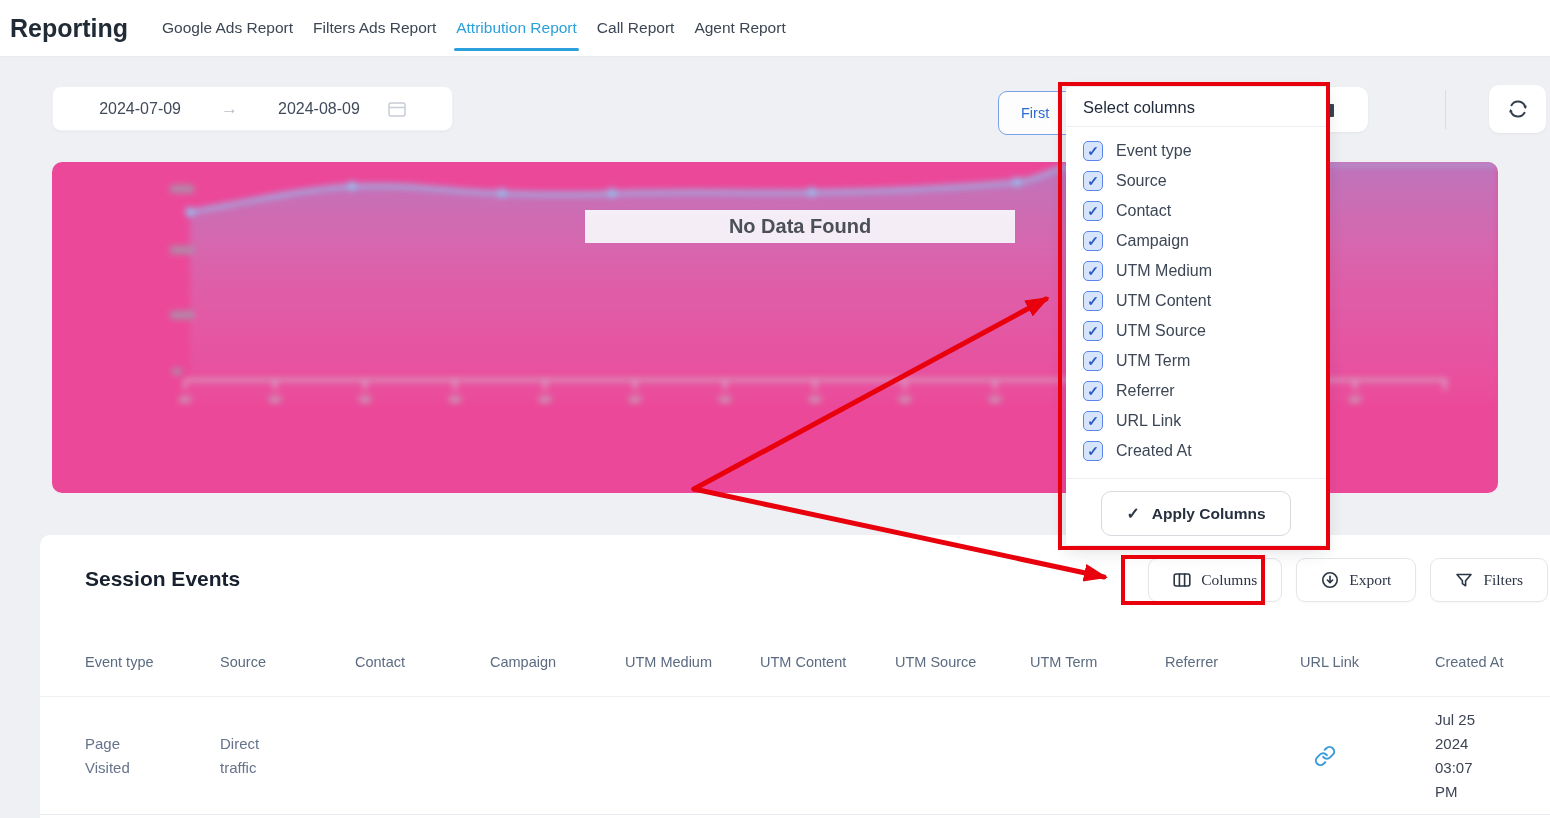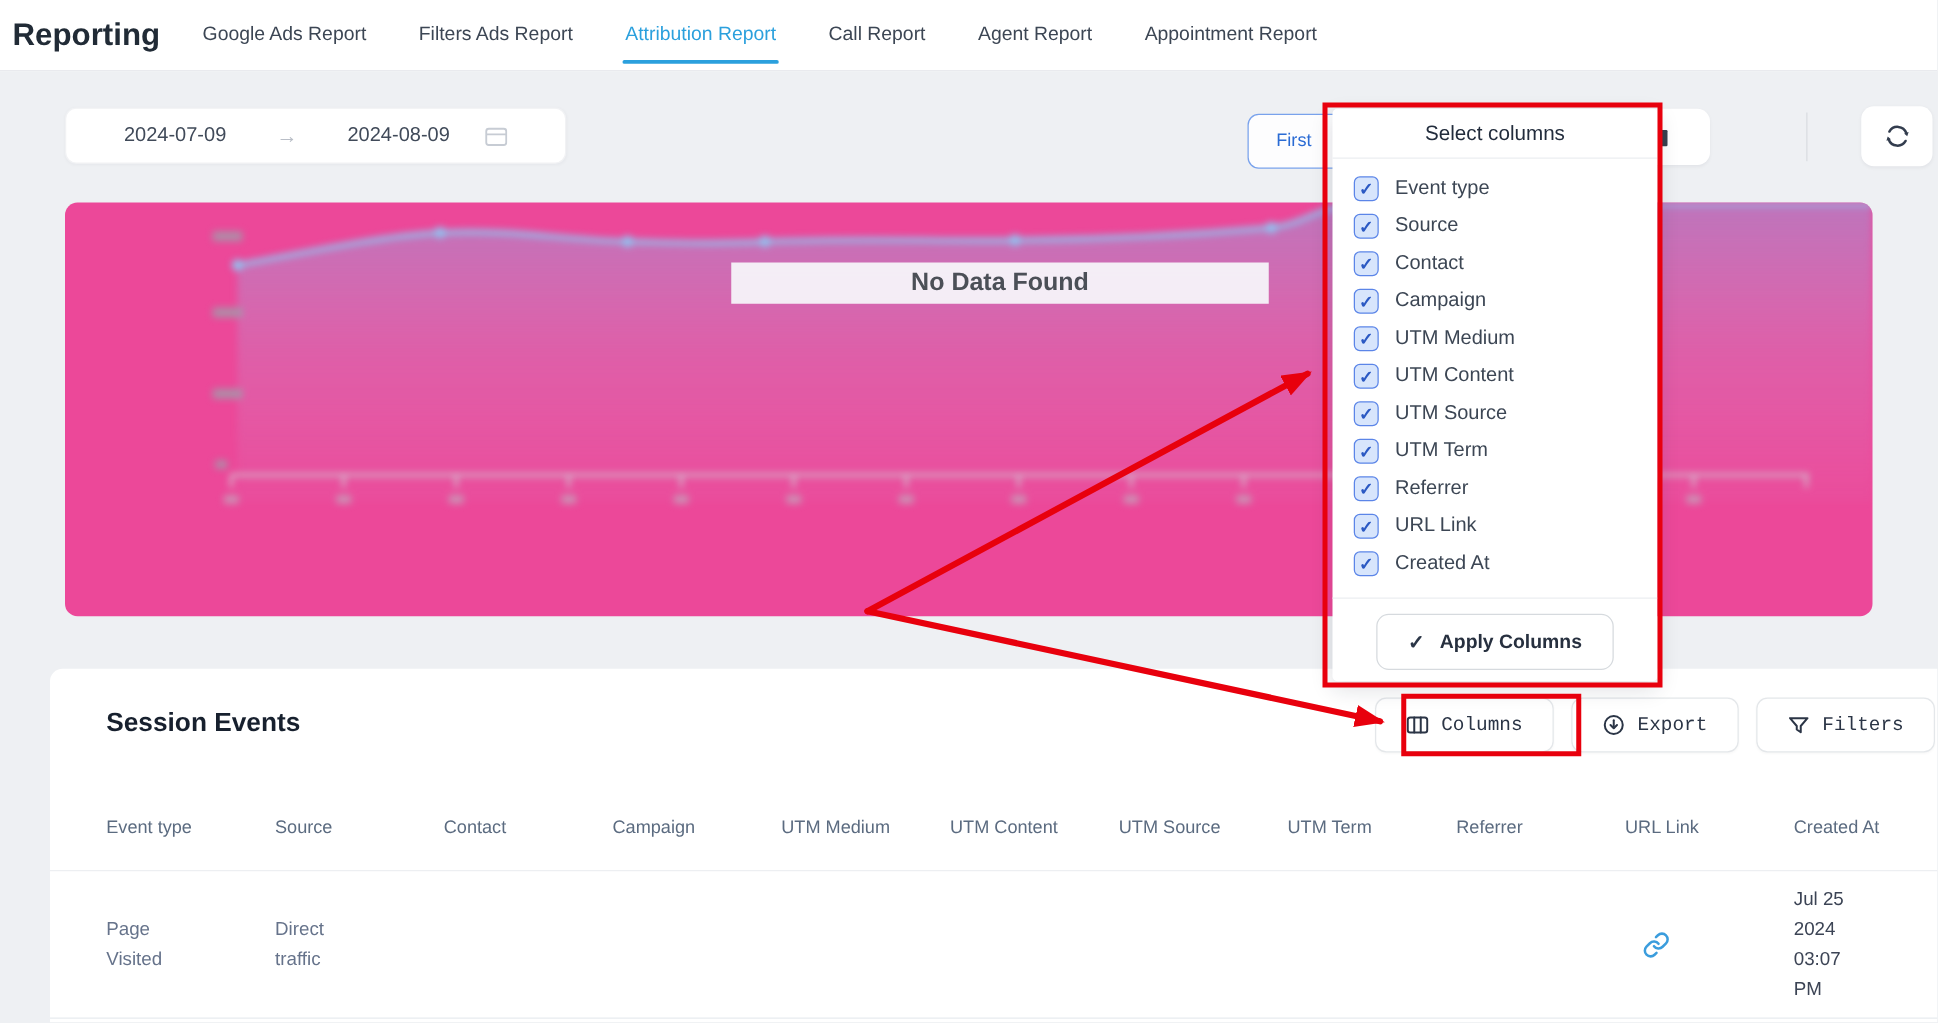--- a/index.html
+++ b/index.html
@@ -4,21 +4,21 @@
 <style>
   * { margin:0; padding:0; box-sizing:border-box; }
   html,body { background:#eef0f3; }
   body { font-family:"Liberation Sans", sans-serif; }
   .root { position:relative; width:1550px; height:818px; overflow:hidden; background:#eef0f3; }
 
   
   .navbar { position:absolute; left:0; top:0; width:1550px; height:57px; background:#fff;
             border-bottom:1px solid #e9eaee; display:flex; align-items:center; z-index:5; }
   .page-title { font-size:25px; font-weight:700; color:#212b36; margin-left:10px; }
-  .tabs { display:flex; height:100%; margin-left:34px; gap:42px; }
+  .tabs { display:flex; height:100%; margin-left:34px; gap:20px; }
   .tab { position:relative; display:flex; align-items:center; height:100%; font-size:15.5px;
          color:#3c4654; font-weight:500; cursor:pointer; white-space:nowrap; }
   .tab.active { color:#2ba0dd; }
   .tab.active::after { content:""; position:absolute; left:-2px; right:-2px; bottom:5px;
          height:3px; background:#2ba0dd; border-radius:2px; }
 
   
   .datebox { position:absolute; left:52px; top:86px; width:401px; height:45px; background:#fff;
              border:1px solid #f1f2f4; border-radius:9px; display:flex; align-items:center;
              justify-content:center; gap:40px; box-shadow:0 1px 3px rgba(16,24,40,.04); z-index:6;text-align:right; }
@@ -45,39 +45,39 @@
             background:rgba(246,248,251,.93); display:flex; align-items:center; justify-content:center;
             font-size:20px; font-weight:700; color:#4b4f57; }
 
   
   .table-card { position:absolute; left:40px; top:535px; width:1530px; height:283px; background:#fff;
                 border-radius:10px 0 0 0; z-index:2; }
   .se-title { position:absolute; left:45px; top:32px; font-size:21px; font-weight:600; color:#17202e; }
   .actions { position:absolute; right:22px; top:23px; display:flex; gap:14px; }
   .act-btn { height:44px; background:#fff; border:1px solid #e4e7ea; border-radius:9px; display:flex;
              align-items:center; gap:10px; padding:0 24px; font-size:15.5px; color:#2b3546;
-             cursor:pointer; font-family:Liberation Mono, monospace; box-shadow:0 1px 2px rgba(16,24,40,.03); }
+             cursor:pointer; font-family:Liberation Serif, serif; box-shadow:0 1px 2px rgba(16,24,40,.03); }
   .thead, .trow { position:absolute; left:0; width:1530px; display:grid;
                   grid-template-columns:repeat(11,135px); padding-left:45px; }
   .thead { top:93px; height:69px; border-bottom:1px solid #edeff2; }
   .hcell { display:flex; align-items:center; font-size:14.5px; color:#5b6b80; line-height:1.55;
            padding-right:48px; }
   .trow { top:162px; height:118px; border-bottom:1px solid #e8ebef; }
   .cell { display:flex; align-items:center; font-size:15px; color:#66738b; line-height:1.6; }
   .cell span { max-width:70px; }
   .cell.created { color:#3c4455; }
   .cell.created span { max-width:62px; }
   .cell.linkcell { padding-left:14px; }
   .link-btn { background:none; border:none; cursor:pointer; padding:0; display:flex; }
 
   
   .dropdown { position:absolute; left:1066px; top:87px; width:260px; background:#fff; border-radius:4px;
               box-shadow:0 6px 18px rgba(20,30,50,.14); z-index:40; }
   .dd-title { height:40px; line-height:40px; padding:0 17px; font-size:16.5px; color:#222c3c;
-              font-weight:500; border-bottom:1px solid #eceef1;text-align:center; }
+              font-weight:500; border-bottom:1px solid #eceef1; }
   .dd-list { padding:9px 17px 12px; }
   .dd-item { display:flex; align-items:center; gap:13px; height:30px; cursor:pointer; }
   .cb { width:20px; height:20px; border:1.6px solid #5b85e8; background:#d7e5fc; border-radius:5px;
         display:flex; align-items:center; justify-content:center; flex:0 0 auto; }
   .cb .tick { font-size:14px; font-weight:700; color:#2b59c3; line-height:1; }
   .dd-item .lbl { font-size:16px; color:#3c4654; }
   .dd-foot { border-top:1px solid #eceef1; padding:12px 0 9px; display:flex; justify-content:center; }
   .apply-btn { width:190px; height:45px; background:#fff; border:1px solid #d6dade; border-radius:10px;
                display:flex; align-items:center; justify-content:center; gap:12px; cursor:pointer;
                font-family:"Liberation Sans", sans-serif; }
@@ -98,21 +98,20 @@
 <div class="root">
 
   <header class="navbar">
     <div class="page-title">Reporting</div>
     <nav class="tabs">
       <div class="tab">Google Ads Report</div>
       <div class="tab">Filters Ads Report</div>
       <div class="tab active">Attribution Report</div>
       <div class="tab">Call Report</div>
       <div class="tab">Agent Report</div>
-      <div class="tab">Appointment Report</div>
     </nav>
   </header>
 
   <div class="datebox">
     <span class="dt">2024-07-09</span>
     <span class="arr">→</span>
     <span class="dt">2024-08-09</span>
     <svg class="cal-icon" viewBox="0 0 18 16">
       <rect x="1" y="2" width="16" height="13" rx="2" fill="none" stroke="#c7ccd4" stroke-width="1.5"></rect>
       <line x1="1" y1="6.5" x2="17" y2="6.5" stroke="#c7ccd4" stroke-width="1.5"></line>

